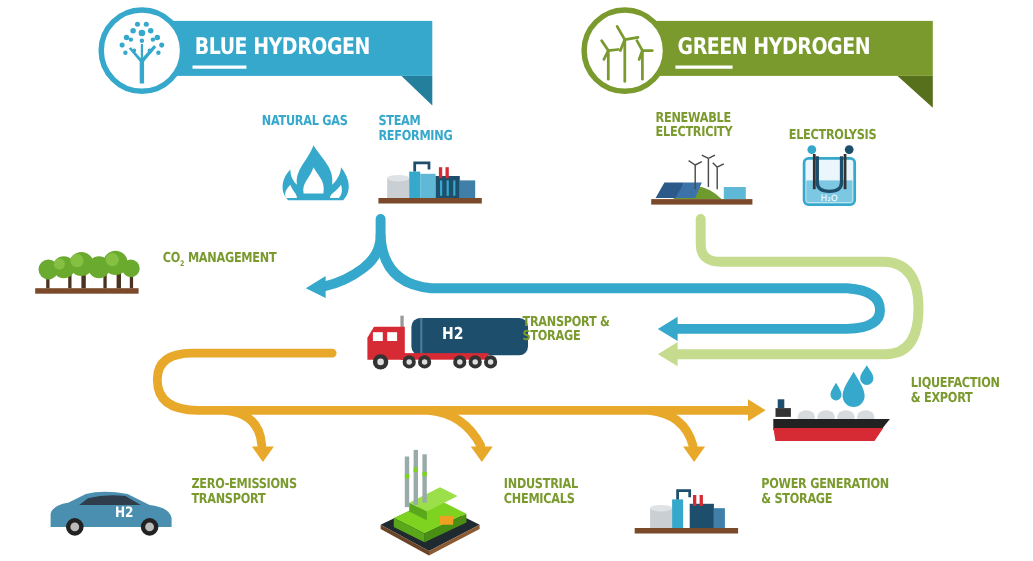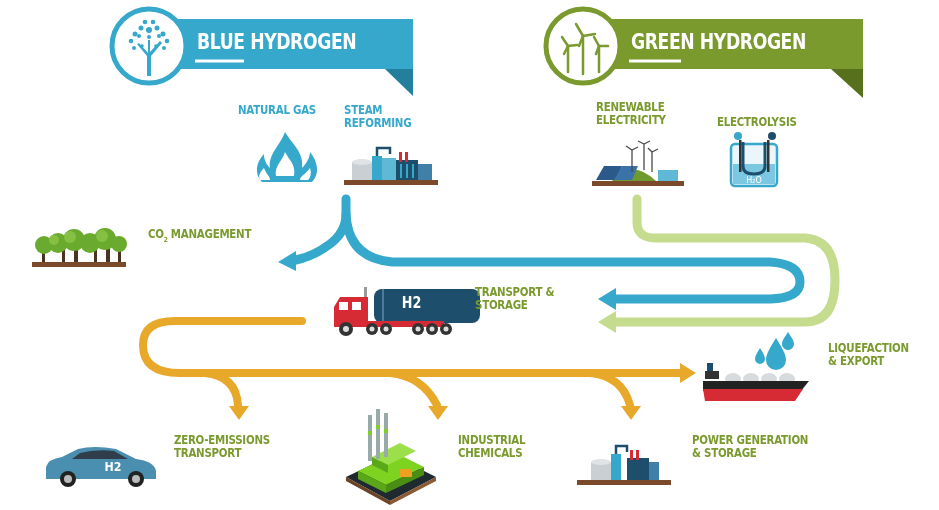--- a/index.html
+++ b/index.html
@@ -37,21 +37,21 @@
     <path d="M205 373 Q236 376 238 405"></path>
     <path d="M390 373 Q422 376 437 405"></path>
     <path d="M590 373 Q622 376 630 405"></path>
   </g>
   <polygon fill="#e8a82a" points="696,373 680,363 680,383"></polygon>
   <polygon fill="#e8a82a" points="239,420 229,406 249,406"></polygon>
   <polygon fill="#e8a82a" points="438,420 428,406 448,406"></polygon>
   <polygon fill="#e8a82a" points="631,420 621,406 641,406"></polygon>
 </svg>
 
-<div class="abs" style="left:109px;top:6px;width:320px;height:90px;">
+<div class="abs" style="left:89px;top:6px;width:320px;height:90px;">
   <svg width="320" height="90" style="left:0;top:0;">
     <polygon fill="#247f9c" points="276,63 304,63 304,90"></polygon>
     <rect fill="#35a8cc" x="60" y="13" width="244" height="50"></rect>
     <line x1="86" y1="55" x2="135" y2="55" stroke="#ffffff" stroke-width="3"></line>
     <circle cx="40" cy="40" r="37" fill="#ffffff" stroke="#35a8cc" stroke-width="5"></circle>
     <g fill="#35a8cc">
       <path d="M38 70 L38 50 L28 38 L30 37 L39 47 L39 34 L41 34 L41 46 L51 35 L53 37 L42 50 L42 70 Z"></path>
       <circle cx="40" cy="24" r="3"></circle>
         <circle cx="32" cy="22" r="2.5"></circle>
         <circle cx="48" cy="22" r="2.5"></circle>
@@ -66,21 +66,21 @@
         <circle cx="40" cy="31" r="2"></circle>
       <circle cx="25" cy="42" r="2"></circle>
         <circle cx="55" cy="42" r="2"></circle>
         <circle cx="33" cy="40" r="1.8"></circle>
       <circle cx="47" cy="40" r="1.8"></circle>
     </g>
   </svg>
   <div class="banner-title" style="left:88px;top:24px;">BLUE HYDROGEN</div>
 </div>
 
-<div class="abs" style="left:543px;top:6px;width:330px;height:92px;">
+<div class="abs" style="left:528px;top:6px;width:330px;height:92px;">
   <svg width="330" height="92" style="left:0;top:0;">
     <polygon fill="#56701c" points="288,63 320,63 320,92"></polygon>
     <rect fill="#7a9a2e" x="60" y="13" width="260" height="50"></rect>
     <line x1="86" y1="55" x2="138" y2="55" stroke="#ffffff" stroke-width="3"></line>
     <circle cx="40" cy="40" r="37" fill="#ffffff" stroke="#7a9a2e" stroke-width="5"></circle>
     <g stroke="#7a9a2e" stroke-width="2.5" fill="none" stroke-linecap="round">
       <line x1="40" y1="30" x2="40" y2="68"></line>
       <line x1="40" y1="30" x2="33" y2="18"></line>
         <line x1="40" y1="30" x2="52" y2="28"></line>
         <line x1="40" y1="30" x2="36" y2="40"></line>

